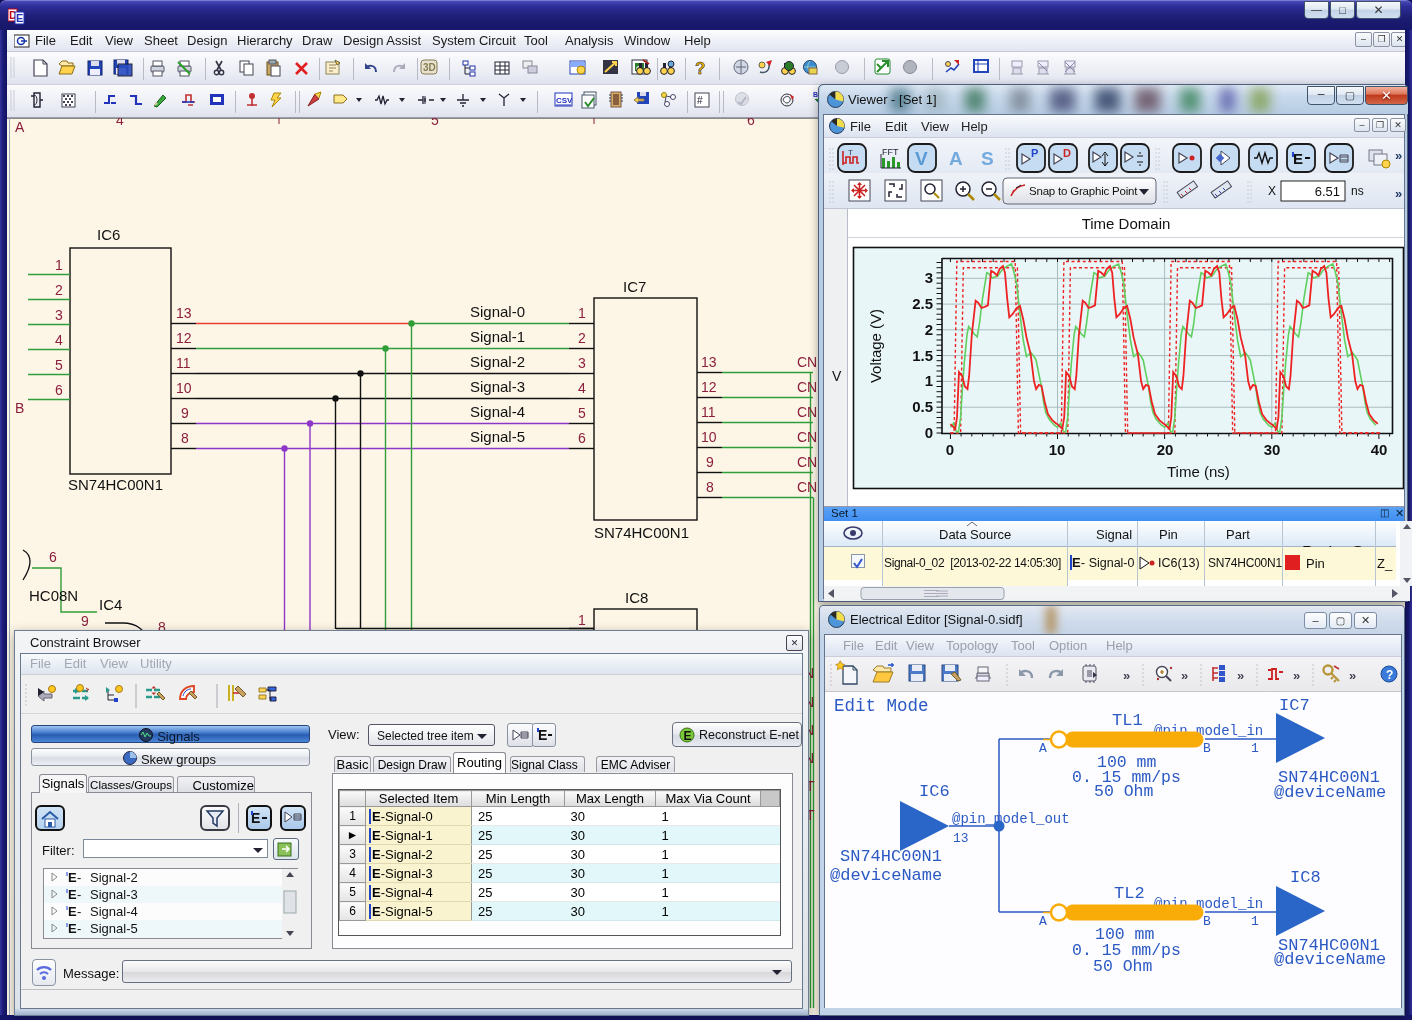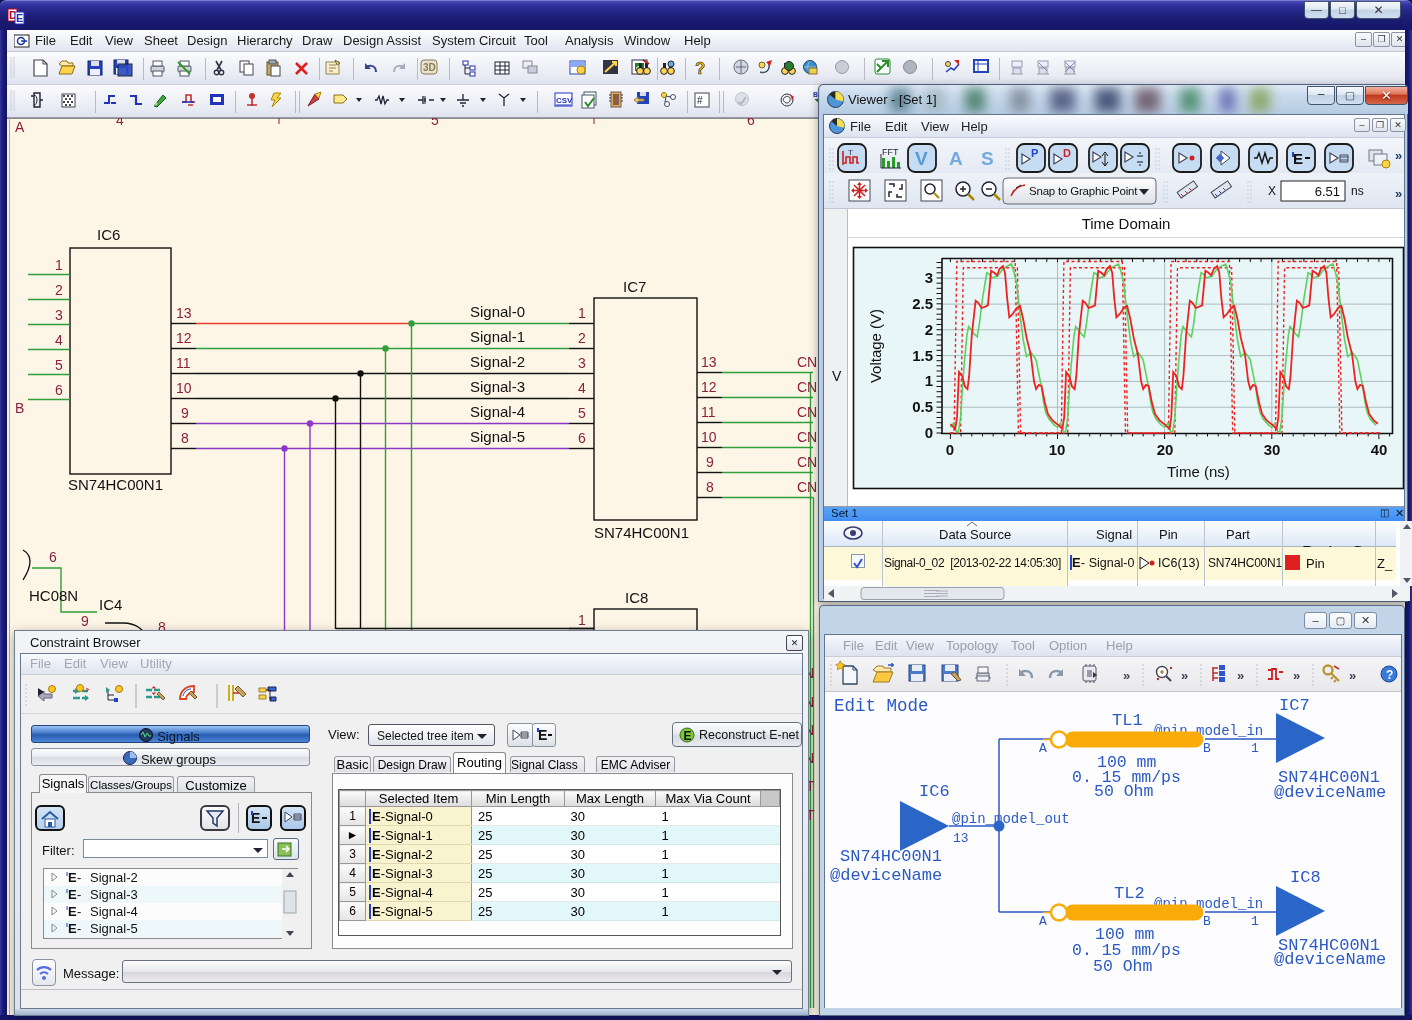--- a/index.html
+++ b/index.html
@@ -973,20 +973,29 @@
               <path d="M568 3l6 4.5-6 4.5z" fill="#556"></path>
               <rect x="37" y="1.5" width="143" height="12" rx="3" fill="#e4e7eb" stroke="#99a1ad"></rect>
               <path d="M100 4.5h15M100 7.5h15M100 10.5h15" stroke="#aab"></path>
               <path d="M112 5h12M112 7.5h12M112 10h12" stroke="#aab"></path>
             </svg>
         </div>
       </div>
     </div>
   </div>
   <div class="win" id="ee" style="left:819px;top:605px;width:586px;height:411px;border:1px solid #5a6b85;background:#c2d4e8;border-radius:4px 4px 0 0">
+    <div class="abs" style="left:0;top:0;width:584px;height:28px;background:linear-gradient(#e4e9f2,#d0dcec 50%,#c6d4e6);border-radius:4px 4px 0 0;overflow:hidden">
+      <div class="abs" style="left:150px;top:0;width:300px;height:28px;filter:blur(5px);background:linear-gradient(90deg,transparent 0 75px,#b08a50 78px 84px,transparent 87px 300px)"></div>
+      <svg class="abs" style="left:8px;top:5px" width="17" height="17">
+          <circle cx="8.5" cy="8.5" r="8" fill="#4e94d8" stroke="#2a3a55"></circle>
+          <path d="M8.5 8.5 L2.4 3.4 A8 8 0 018.5.5z" fill="#2a2a22"></path>
+          <path d="M8.5 8.5 L8.5.5 A8 8 0 0116.2 10.4z" fill="#f2dd4e"></path>
+        </svg>
+      <div class="t" style="left:30px;top:6px;font-size:13px;color:#111">Electrical Editor [Signal-0.sidf]</div>
+    </div>
     <div class="capbtn" style="left:484px;top:6px;width:23px;height:17px;font-size:11px;line-height:14px;border-radius:3px;background:linear-gradient(#fcfdfe,#e4ebf4);border-color:#7d8da5">–</div>
     <div class="capbtn" style="left:509px;top:6px;width:23px;height:17px;font-size:10px;line-height:15px;border-radius:3px;background:linear-gradient(#fcfdfe,#e4ebf4);border-color:#7d8da5">▢</div>
     <div class="capbtn" style="left:534px;top:6px;width:23px;height:17px;font-size:11px;line-height:15px;border-radius:3px;background:linear-gradient(#fcfdfe,#e4ebf4);border-color:#7d8da5">✕</div>
     <div class="abs" style="left:4px;top:28px;width:578px;height:374px;background:#fff;border:1px solid #64748c;border-bottom:none">
       <div class="abs" style="left:0;top:0;width:576px;height:22px;background:linear-gradient(#f6f8fc,#e6ebf5 60%,#dde4f0);border-bottom:1px solid #c8cdd8">
         <div class="t" style="left:18px;top:3px;font-size:13px;color:#9aa0ab">File</div>
         <div class="t" style="left:50px;top:3px;font-size:13px;color:#9aa0ab">Edit</div>
         <div class="t" style="left:81px;top:3px;font-size:13px;color:#9aa0ab">View</div>
         <div class="t" style="left:121px;top:3px;font-size:13px;color:#9aa0ab">Topology</div>
         <div class="t" style="left:186px;top:3px;font-size:13px;color:#9aa0ab">Tool</div>
@@ -1194,21 +1203,21 @@
       <div class="abs" style="left:10px;top:94px;width:279px;height:18px;border:1px solid #8a93a2;border-radius:3px;background:linear-gradient(#fdfdfe,#e8ebf0 45%,#d8dce4 55%,#eceef2);text-align:center">
         <svg style="position:absolute;left:91px;top:2px" width="14" height="14">
             <circle cx="7" cy="7" r="6.5" fill="#3a6ac0" stroke="#224"></circle>
             <path d="M7 7V.5A6.5 6.5 0 0113.5 7z" fill="#9ac0ea"></path>
           </svg>
         <span style="font-size:13px;color:#111;position:relative;top:1px;left:8px">Skew groups</span>
       </div>
 
       <div class="abs" style="left:18px;top:120px;width:48px;height:19px;background:#f6f6f6;border:1px solid #8a8a92;border-bottom:none;border-radius:3px 3px 0 0;font-size:13px;text-align:center;line-height:18px;z-index:3">Signals</div>
       <div class="abs" style="left:67px;top:122px;width:86px;height:17px;background:linear-gradient(#f2f2f4,#dcdee4);border:1px solid #9a9aa2;border-bottom:none;border-radius:3px 3px 0 0;font-size:13px;text-align:center;line-height:16px;font-size:11.5px !important">Classes/Groups</div>
-      <div class="abs" style="left:156px;top:122px;width:78px;height:17px;background:linear-gradient(#f2f2f4,#dcdee4);border:1px solid #9a9aa2;border-bottom:none;border-radius:3px 3px 0 0;font-size:13px;text-align:center;line-height:17px">Customize</div>
+      <div class="abs" style="left:156px;top:122px;width:78px;height:17px;background:linear-gradient(#f2f2f4,#dcdee4);border:1px solid #9a9aa2;border-bottom:none;border-radius:3px 3px 0 0;font-size:13px;text-align:right;line-height:17px">Customize</div>
 
       <div class="abs" style="left:10px;top:138px;width:281px;height:157px;border:1px solid #8a8a92;background:#f0f0f0">
         <div class="abs" style="left:3px;top:12px;width:30px;height:26px;border:2px solid #111;border-radius:6px;background:linear-gradient(#d2e4f6,#b6d2ee)"><svg width="26" height="22">
               <path d="M5 12l8-7 8 7" fill="none" stroke="#2a5aa8" stroke-width="2"></path>
               <rect x="8" y="12" width="10" height="8" fill="#fff" stroke="#2a5aa8"></rect>
               <rect x="11" y="15" width="4" height="5" fill="#2a5aa8"></rect>
             </svg></div>
         <div class="abs" style="left:168px;top:12px;width:30px;height:26px;border:2px solid #3a3a42;border-radius:6px;background:linear-gradient(#fbfbfc,#e2e4e8)"><svg width="26" height="22">
               <path d="M5 4h16l-6 7v8l-4-3v-5z" fill="#e8ecf2" stroke="#223a66" stroke-width="1.5"></path>
             </svg></div>

